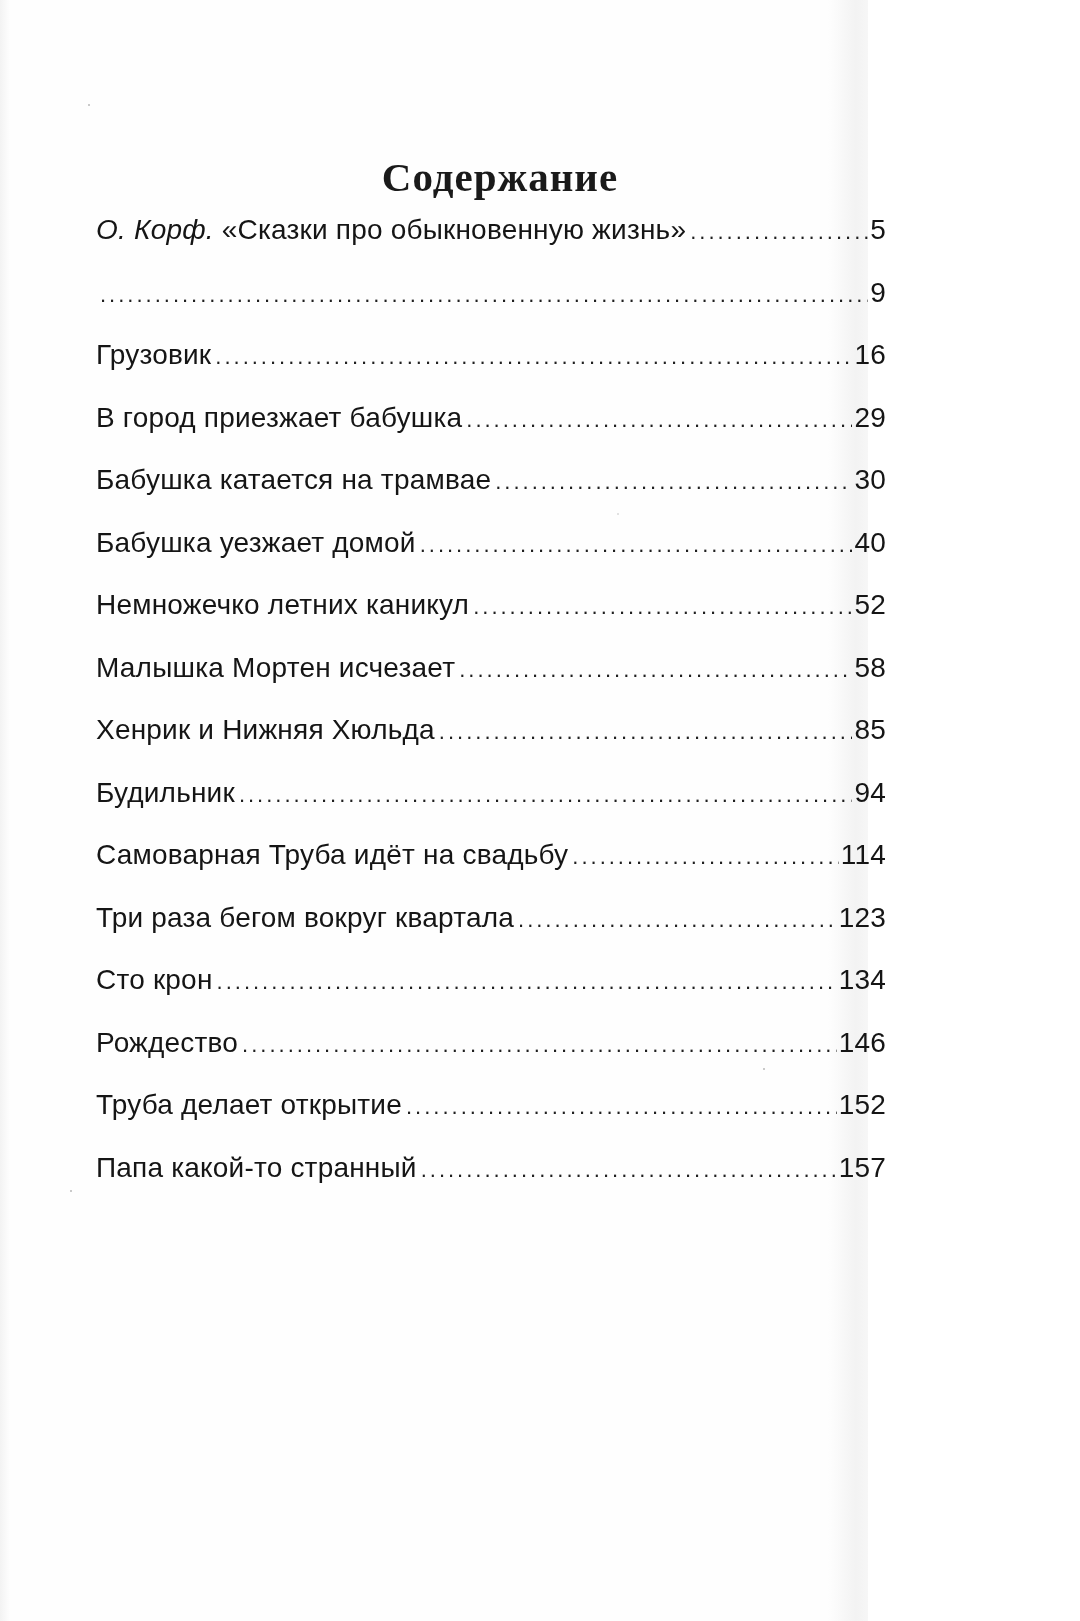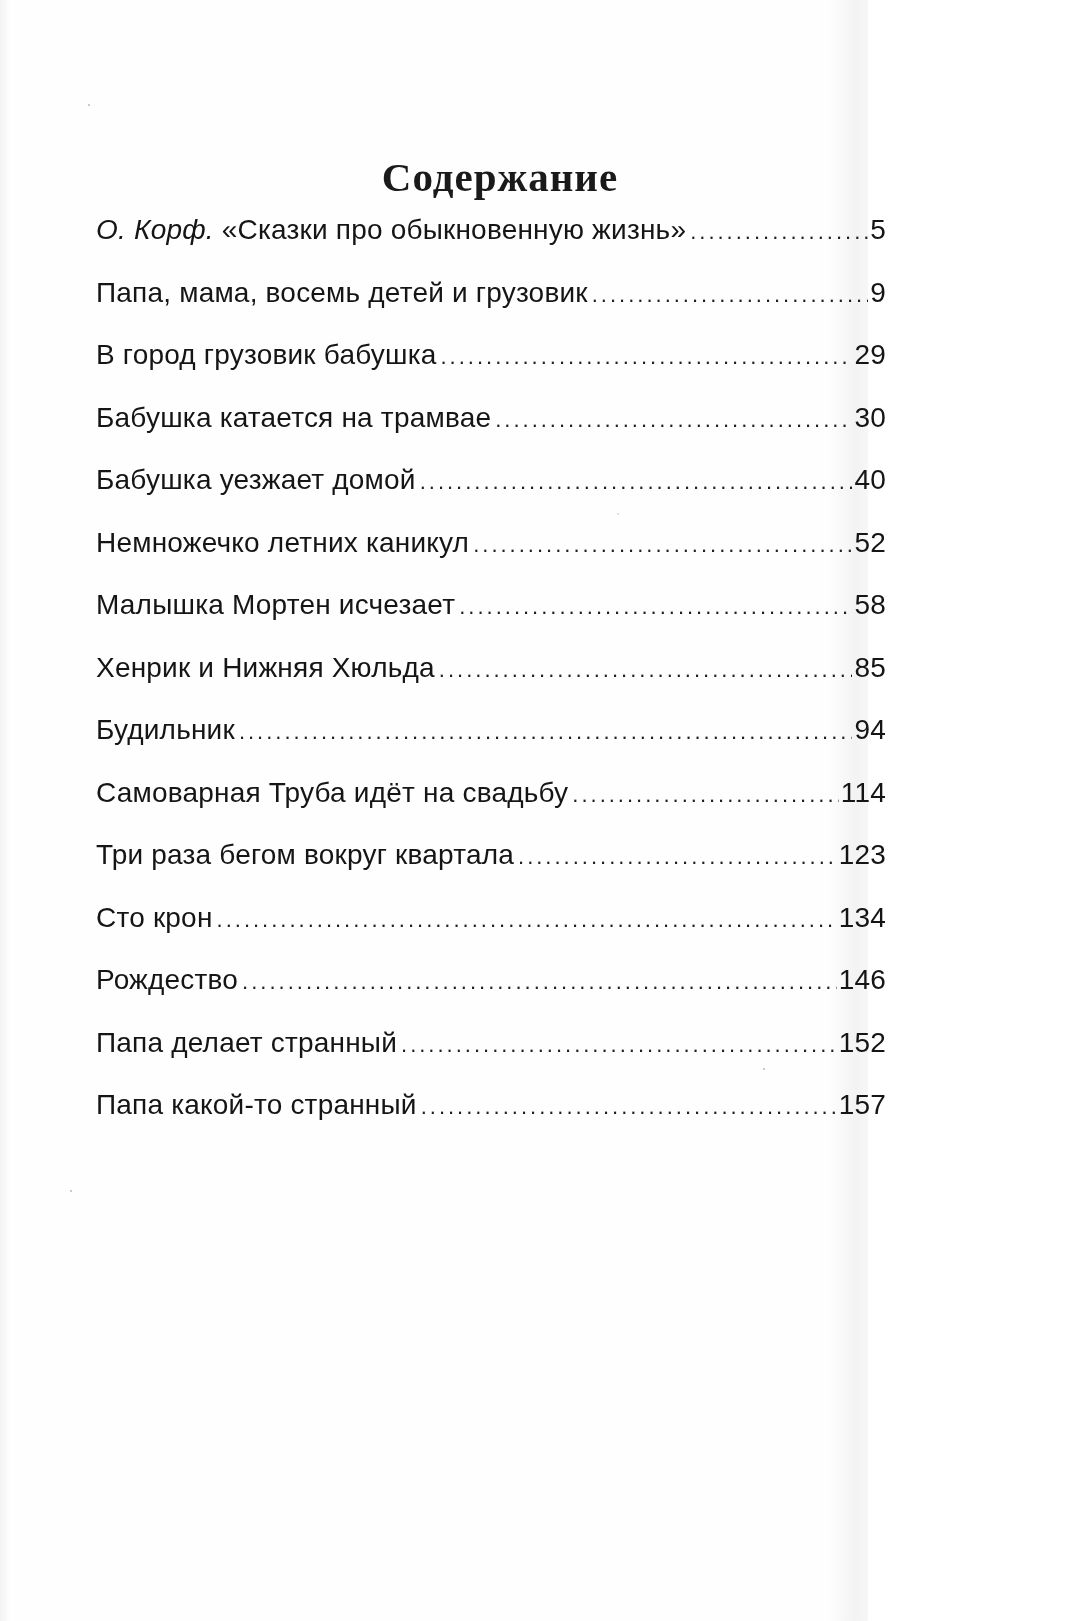--- a/index.html
+++ b/index.html
@@ -109,28 +109,32 @@
 
   <div class="toc">
 
     <div class="toc-row">
       <span class="toc-title"><span class="author">О. Корф.</span> <span>«Сказки про обыкновенную жизнь»</span></span>
       <span class="leader"></span>
       <span class="toc-page">5</span>
     </div>
 
     <div class="toc-row">
-      <span class="toc-title">Папа, мама, восемь детей и грузовик</span>
       <span class="leader"></span>
       <span class="toc-page">9</span>
     </div>
 
-
-    <div class="toc-row">
-      <span class="toc-title">В город грузовик бабушка</span>
+    <div class="toc-row">
+      <span class="toc-title">Грузовик</span>
+      <span class="leader"></span>
+      <span class="toc-page">16</span>
+    </div>
+
+    <div class="toc-row">
+      <span class="toc-title">В город приезжает бабушка</span>
       <span class="leader"></span>
       <span class="toc-page">29</span>
     </div>
 
     <div class="toc-row">
       <span class="toc-title">Бабушка катается на трамвае</span>
       <span class="leader"></span>
       <span class="toc-page">30</span>
     </div>
 
@@ -184,21 +188,21 @@
       <span class="toc-page">134</span>
     </div>
 
     <div class="toc-row">
       <span class="toc-title">Рождество</span>
       <span class="leader"></span>
       <span class="toc-page">146</span>
     </div>
 
     <div class="toc-row">
-      <span class="toc-title">Папа делает странный</span>
+      <span class="toc-title">Труба делает открытие</span>
       <span class="leader"></span>
       <span class="toc-page">152</span>
     </div>
 
     <div class="toc-row">
       <span class="toc-title">Папа какой-то странный</span>
       <span class="leader"></span>
       <span class="toc-page">157</span>
     </div>
 

